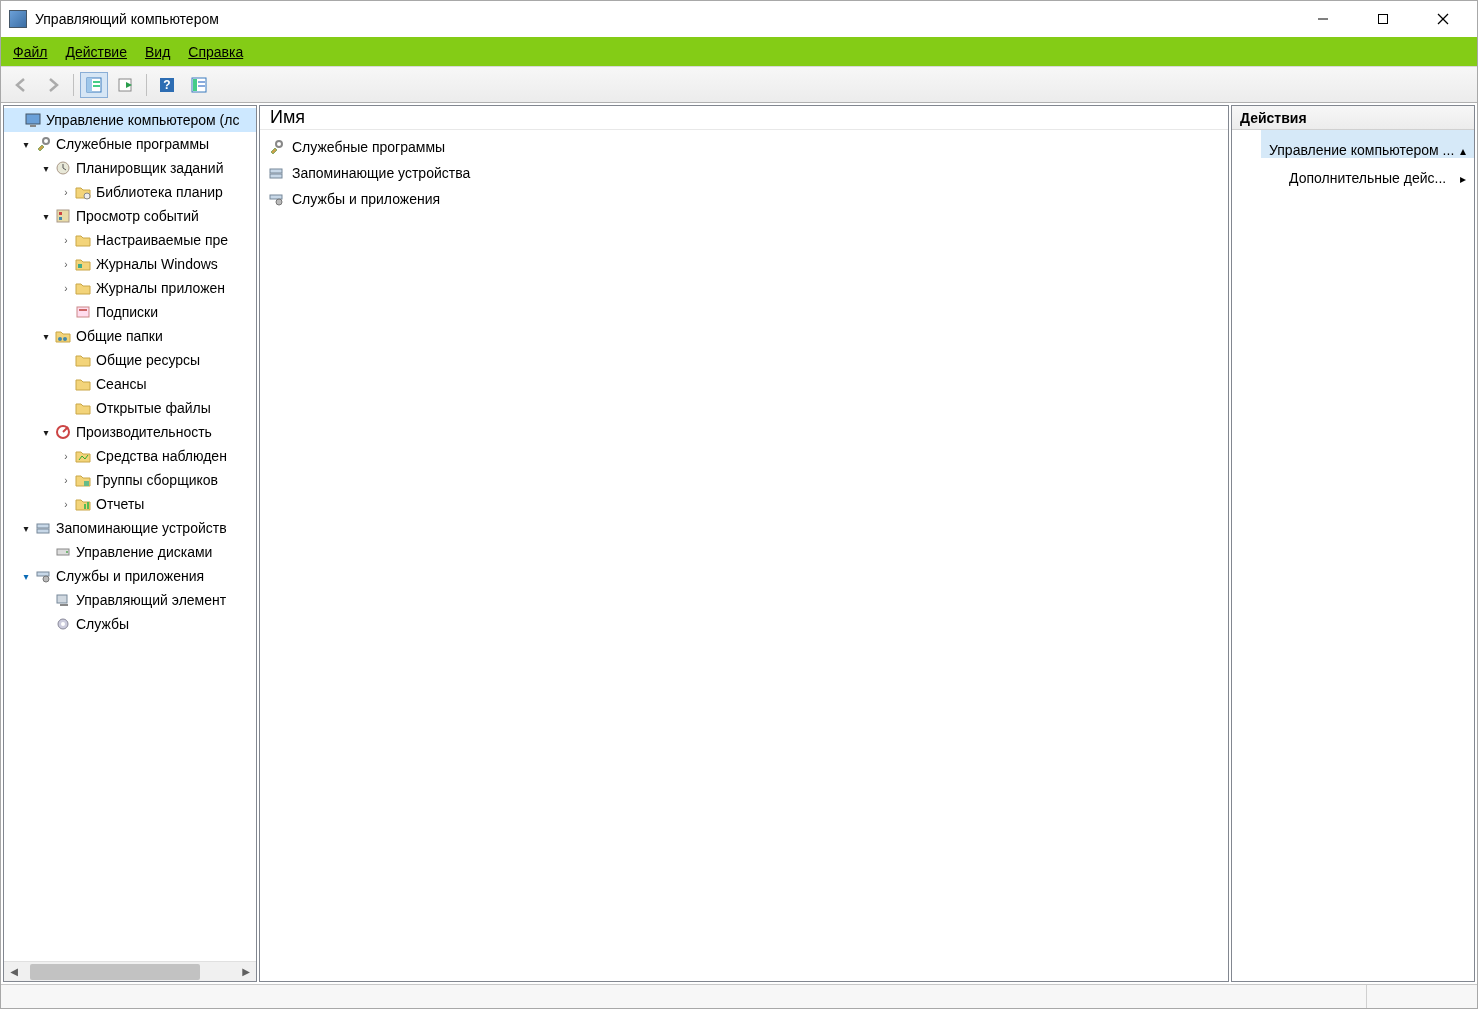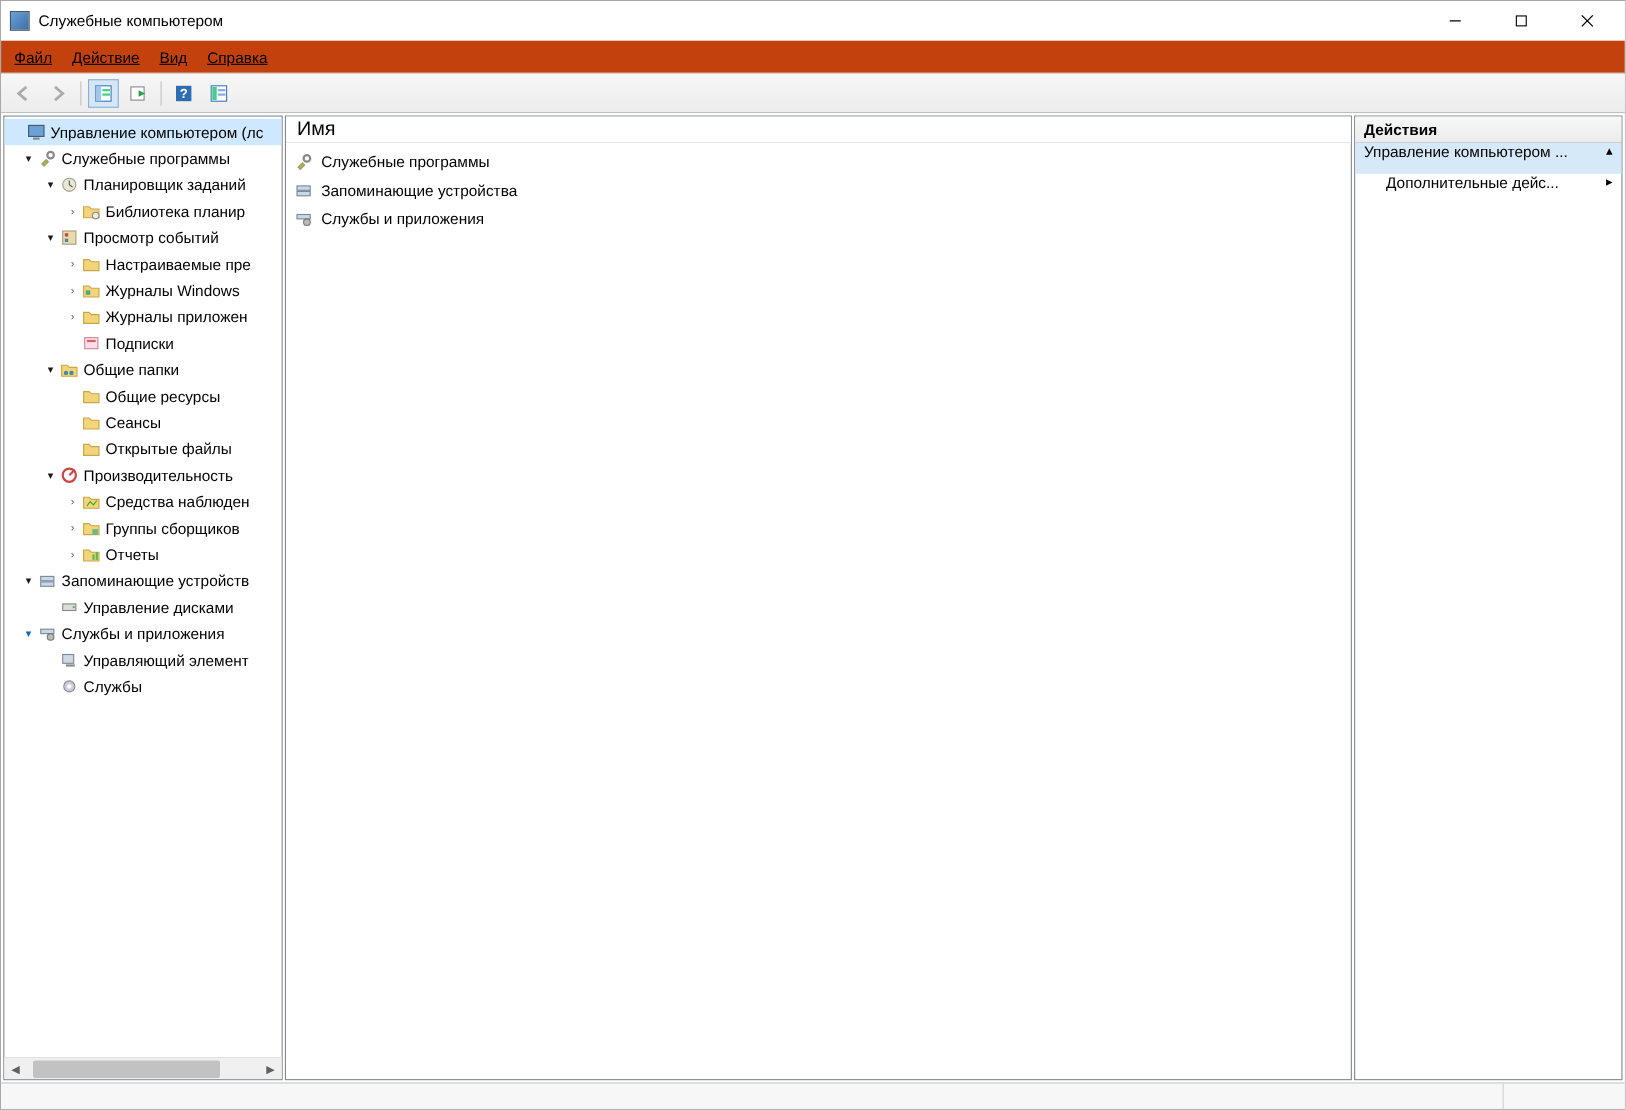--- a/index.html
+++ b/index.html
@@ -4,21 +4,21 @@
 <style>
 * { box-sizing: border-box; margin: 0; padding: 0; }
 body { font-family: "Segoe UI", Tahoma, sans-serif; font-size: 13px; background: #fff; color: #000; overflow: hidden; }
 .window { width: 1478px; height: 1009px; display: flex; flex-direction: column; border: 1px solid #a8a8a8; }
 .titlebar { height: 36px; display: flex; align-items: center; padding: 0 4px 0 8px; background: #fff; }
 .titlebar .app-icon { width: 18px; height: 18px; margin-right: 8px; background: linear-gradient(135deg,#6ba0d8,#3b6ea5); border: 1px solid #456; }
 .titlebar .title { flex: 1; font-size: 14px; }
 .winbtns { display: flex; }
 .winbtn { width: 60px; height: 34px; display: flex; align-items: center; justify-content: center; }
 .winbtn svg { width: 12px; height: 12px; }
-.menubar { height: 30px; display: flex; align-items: center; padding: 0 12px; gap: 18px; border-bottom: 1px solid #d8d8d8; background: #c2410c; font-size: 14px; }
+.menubar { height: 30px; display: flex; align-items: center; padding: 0 12px; gap: 18px; border-bottom: 1px solid #d8d8d8; background: #84cc16; font-size: 14px; }
 .menubar .mitem { cursor: default; }
 .menubar .mitem span.uline { text-decoration: underline; }
 .toolbar { height: 36px; display: flex; align-items: center; padding: 0 6px; gap: 4px; border-bottom: 1px solid #b0b0b0; background: linear-gradient(#f7f7f7,#ececec); }
 .tbtn { width: 28px; height: 26px; display: flex; align-items: center; justify-content: center; border: 1px solid transparent; }
 .tbtn.active { border: 1px solid #8aaed6; background: #d6e6f5; }
 .tbtn svg { width: 18px; height: 18px; }
 .tbtn.disabled { opacity: 0.4; }
 .tsep { width: 1px; height: 22px; background: #c0c0c0; margin: 0 2px; }
 .main { flex: 1; display: flex; min-height: 0; background: #fff; padding: 2px; gap: 2px; }
 .panel { border: 1px solid #828790; background: #fff; display: flex; flex-direction: column; min-height: 0; }
@@ -37,37 +37,37 @@
 .tree-row .tlabel { overflow: hidden; text-overflow: clip; }
 .tree-hscroll { height: 20px; border-top: 1px solid #e0e0e0; position: relative; background: #f0f0f0; display: flex; align-items: center; }
 .tree-hscroll .btnL, .tree-hscroll .btnR { width: 20px; height: 18px; display:flex; align-items:center; justify-content:center; font-size:10px; color:#606060; }
 .tree-hscroll .track { flex:1; height:18px; position:relative; }
 .tree-hscroll .thumb { position:absolute; left:6px; top:1px; width:170px; height:16px; background:#c2c2c2; border-radius:2px; }
 .center-header { height: 24px; display:flex; align-items:center; padding: 0 10px; font-size:18px; border-bottom: 1px solid #e8e8e8; background:#fff; }
 .center-list { padding: 4px 6px; font-size:14px; }
 .center-row { display:flex; align-items:center; height:26px; gap:6px; }
 .center-row .cicon { width:20px; height:20px; display:flex; align-items:center; justify-content:center; }
 .actions-header { height: 24px; display:flex; align-items:center; padding: 0 8px; font-weight:600; font-size:14px; background: linear-gradient(#f7f7f7,#ececec); border-bottom:1px solid #d0d0d0; }
-.action-item { height: 28px; display:flex; align-items:flex-start; padding: 0 8px; font-size:14px; cursor:default; }
+.action-item { height: 28px; display:flex; align-items:flex-end; padding: 0 8px; font-size:14px; cursor:default;margin-left:29px; }
 .action-item.hl { background:#d6e9f8; }
 .action-item .arrow { margin-left:auto; font-size:12px; }
 .action-sub { padding-left: 28px; }
 .statusbar { height: 24px; border-top: 1px solid #c8c8c8; background:#f7f7f7; position: relative; }
 .statusbar .divider { position: absolute; right: 110px; top: 0; bottom: 0; width: 1px; background: #d0d0d0; }
 
 .isvg { width:16px; height:16px; }
 </style>
 </head>
 <body>
 
 <div class="window">
 
   <div class="titlebar">
     <div class="app-icon"></div>
-    <div class="title">Служебные компьютером</div>
+    <div class="title">Управляющий компьютером</div>
     <div class="winbtns">
       <div class="winbtn">
         <svg viewBox="0 0 12 12">
             <line x1="1" y1="6" x2="11" y2="6" stroke="#000" stroke-width="1"></line>
           </svg>
       </div>
       <div class="winbtn">
         <svg viewBox="0 0 12 12">
             <rect x="1.5" y="1.5" width="9" height="9" fill="none" stroke="#000" stroke-width="1"></rect>
           </svg>

